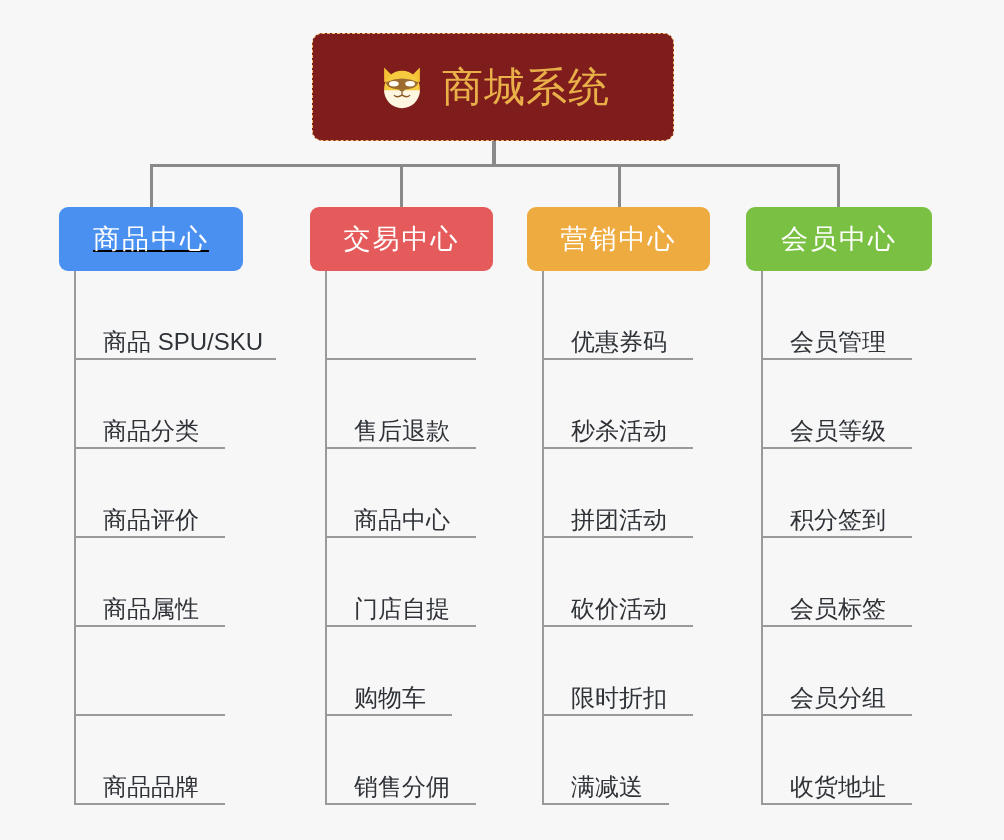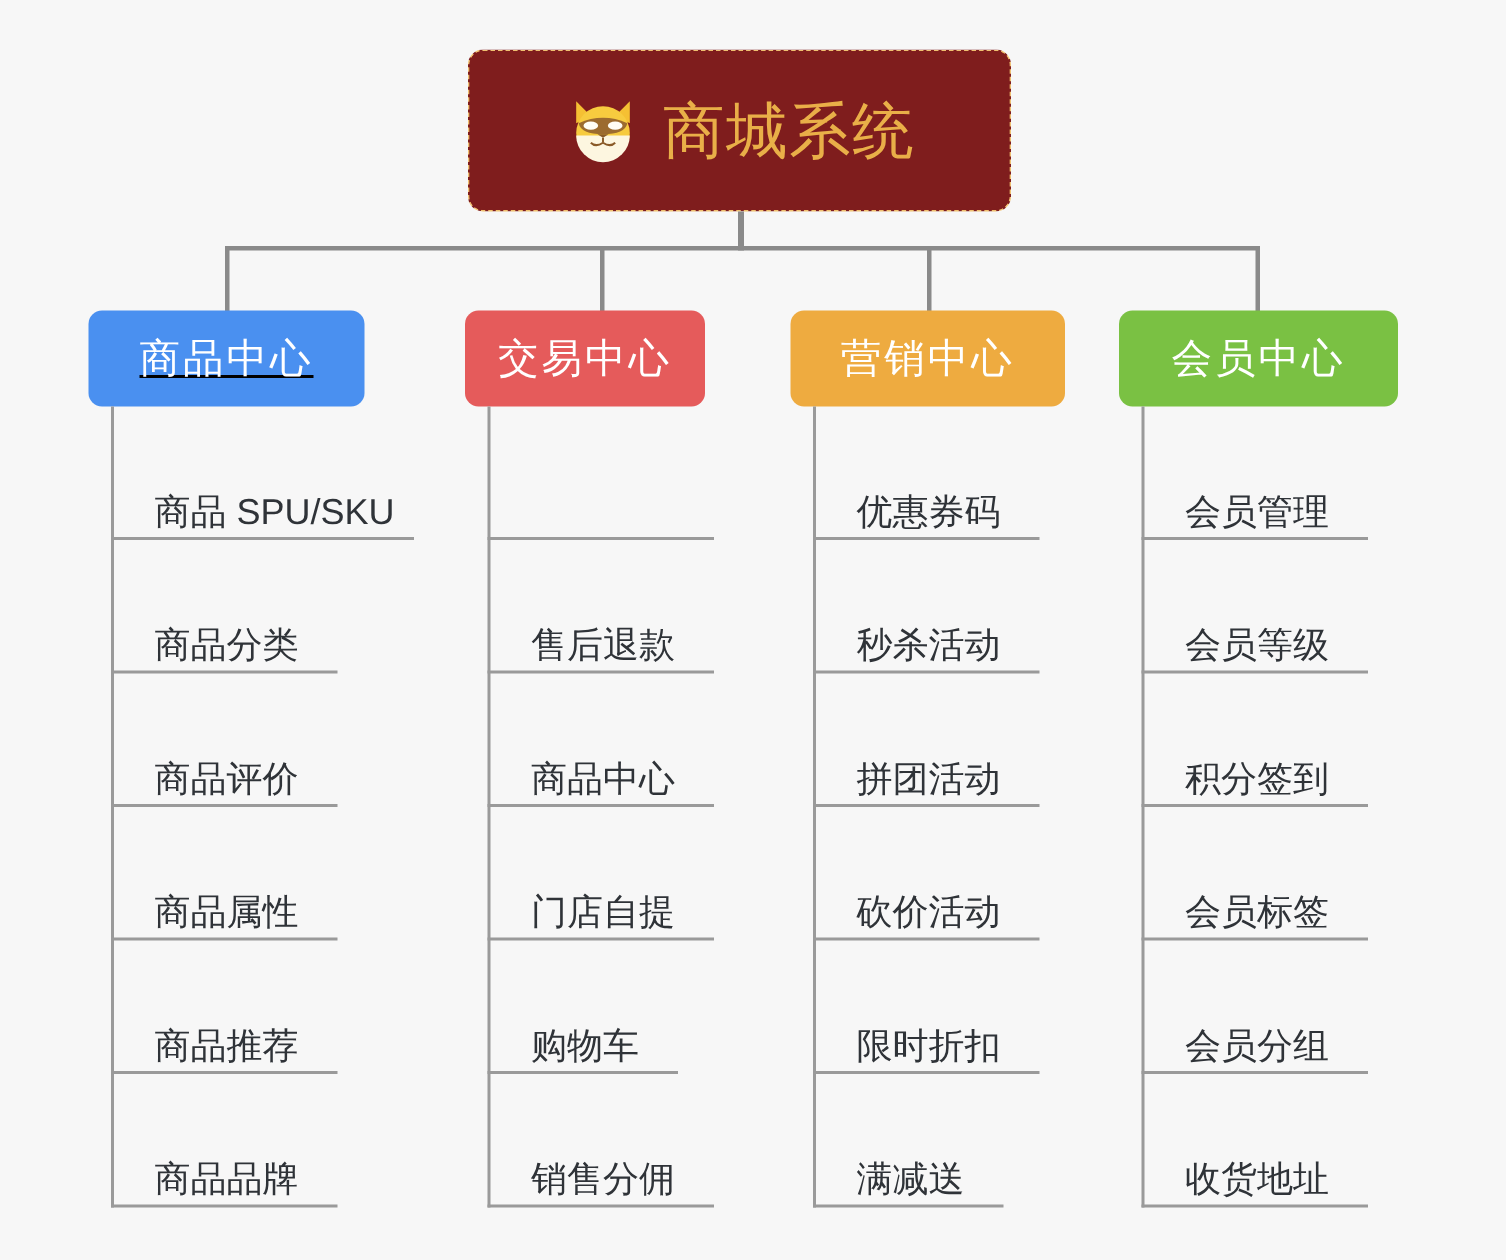--- a/index.html
+++ b/index.html
@@ -168,32 +168,31 @@
       </div>
       <div class="leaf">
         <span class="leaf-text">商品评价</span>
         <span class="leaf-underline" style="width:151px;"></span>
       </div>
       <div class="leaf">
         <span class="leaf-text">商品属性</span>
         <span class="leaf-underline" style="width:151px;"></span>
       </div>
       <div class="leaf">
-        <span class="leaf-text">商品推荐</span>
         <span class="leaf-underline" style="width:151px;"></span>
       </div>
       <div class="leaf">
         <span class="leaf-text">商品品牌</span>
         <span class="leaf-underline" style="width:151px;"></span>
       </div>
     </div>
   </div>
 
   <div class="column" style="left:310px; width:230px;">
-    <div class="cat-box" style="width:160px; background:#e55b5b;">
+    <div class="cat-box" style="width:183px; background:#e55b5b;">
       <span class="cat-label">交易中心</span>
     </div>
     <div class="leaf-list">
       <div class="spine" style="height:534px;"></div>
       <div class="leaf">
         <span class="leaf-underline" style="width:151px;"></span>
       </div>
       <div class="leaf">
         <span class="leaf-text">售后退款</span>
         <span class="leaf-underline" style="width:151px;"></span>

